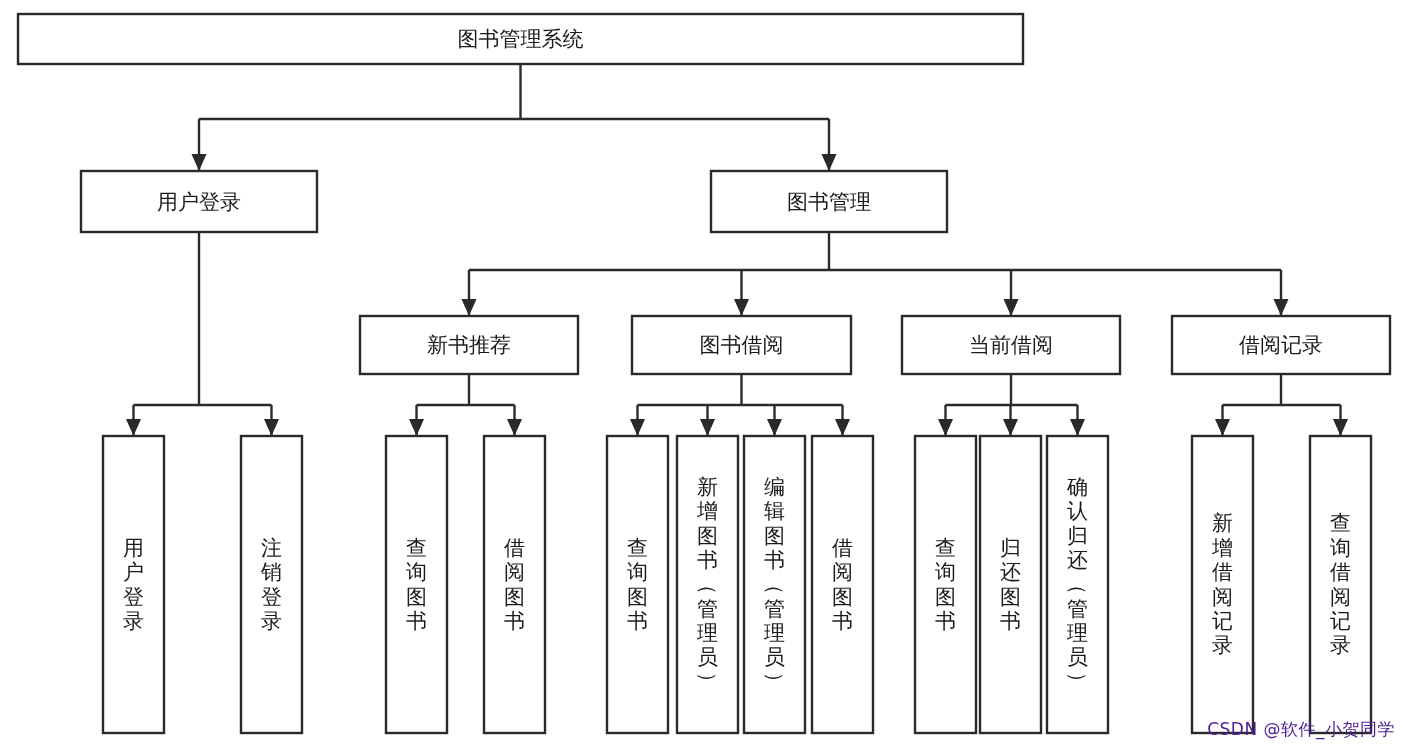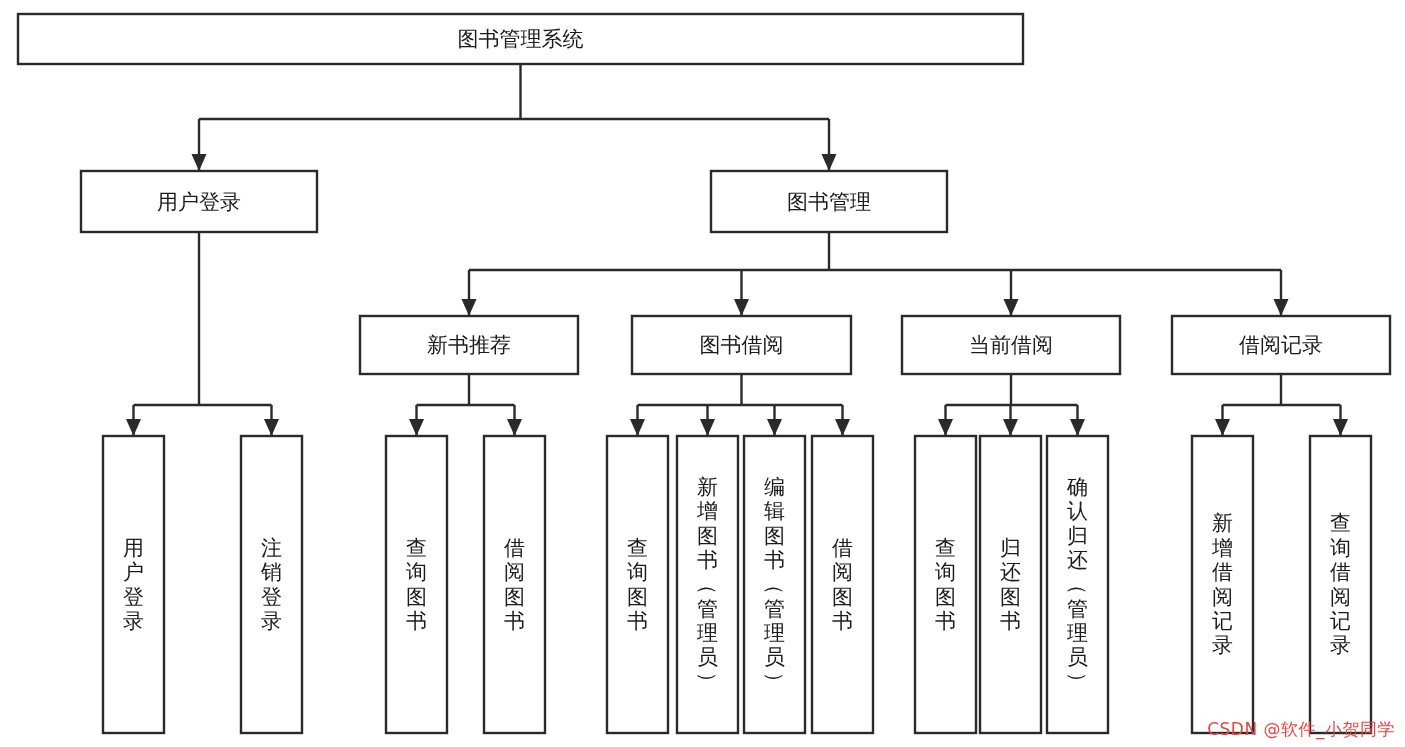--- a/index.html
+++ b/index.html
@@ -66,21 +66,21 @@
   }
   .leaf-label span.rot {
     display: block;
     transform: rotate(90deg);
   }
   .watermark {
     position: absolute;
     right: 10px;
     bottom: 6px;
     font-size: 17px;
-    color: #ef4444;
+    color: #4c1d95;
     white-space: nowrap;
     letter-spacing: 0.5px;
   }
 </style>
 </head>
 <body>
 
 <div id="diagram-root">
 
   <svg id="tree-svg" viewBox="0 0 1405 747">

